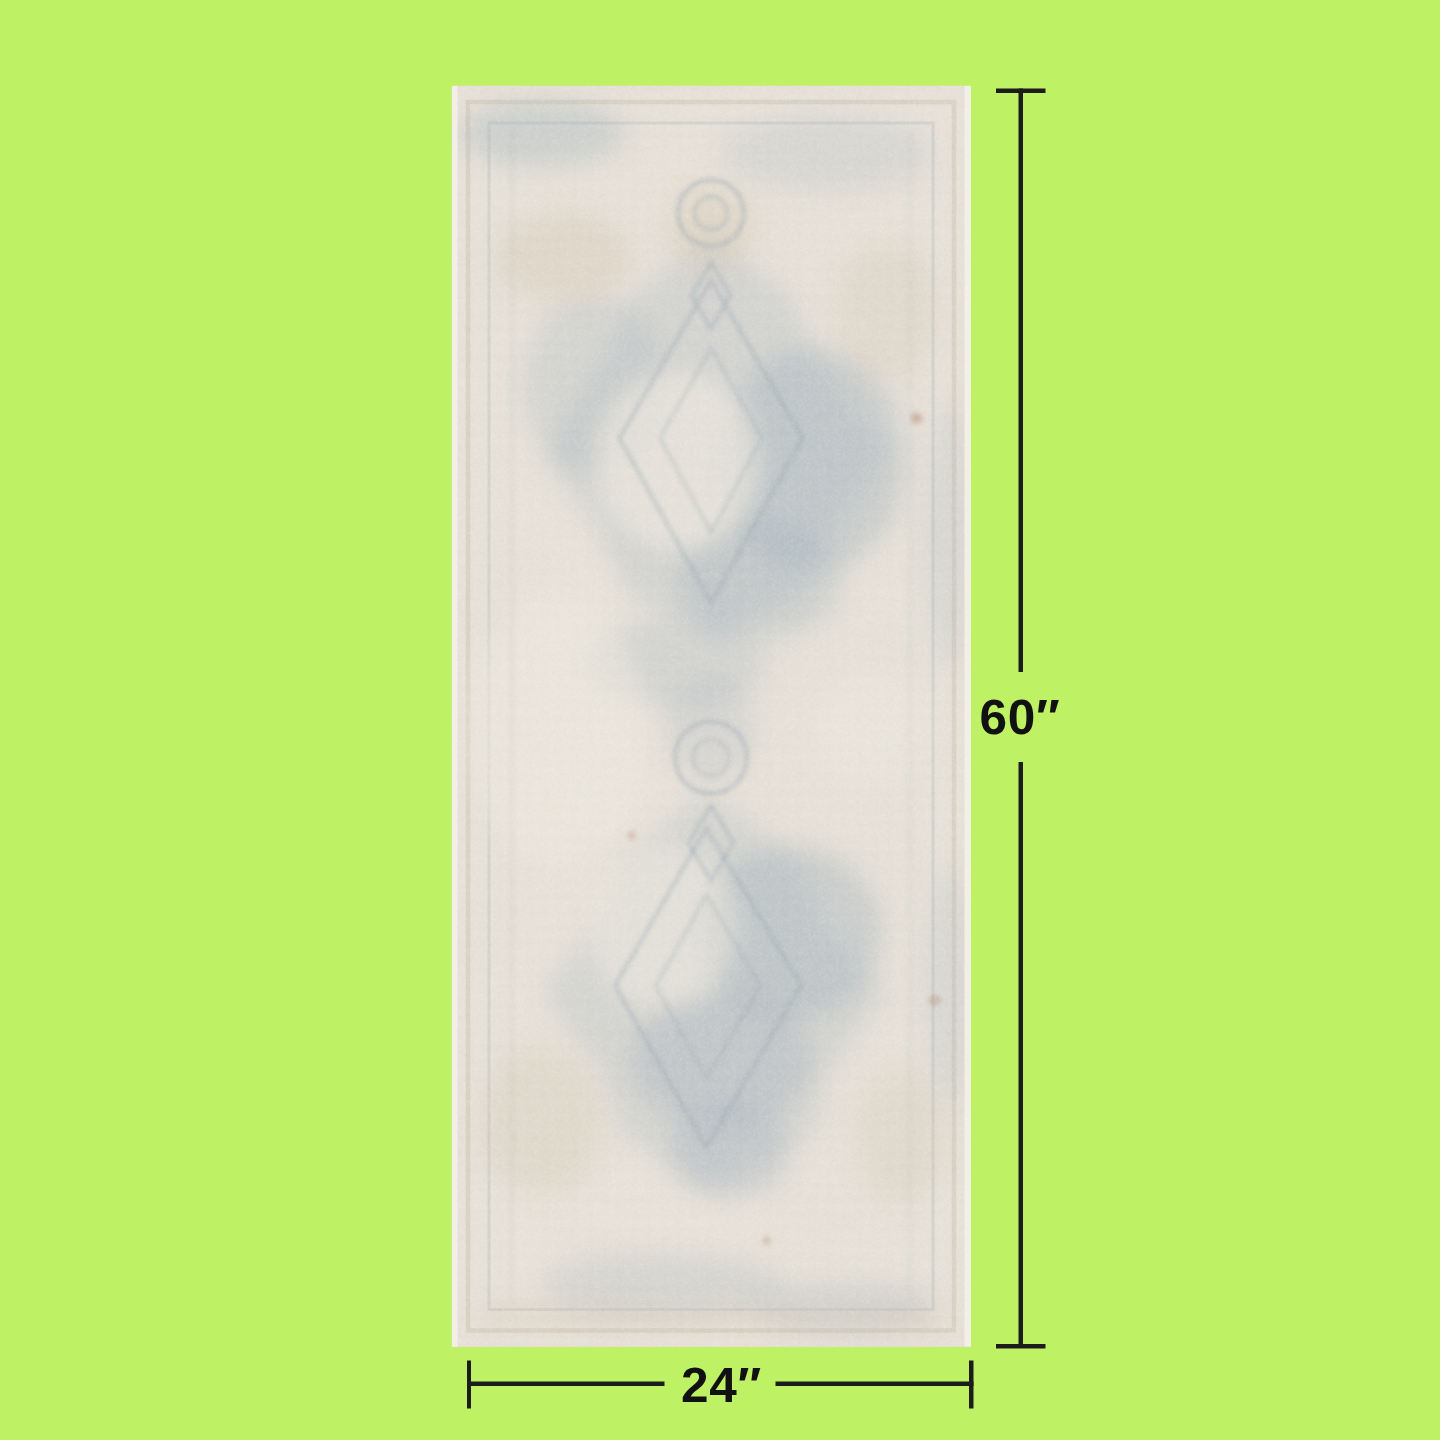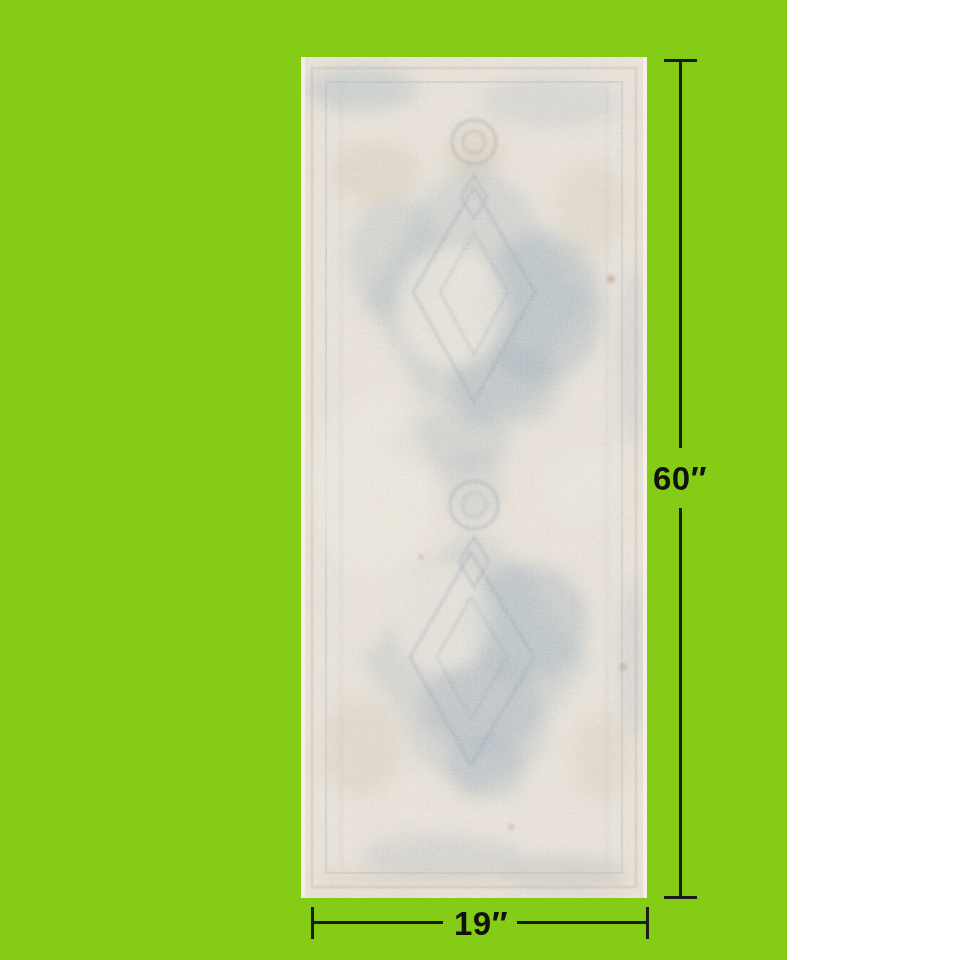--- a/index.html
+++ b/index.html
@@ -1,21 +1,21 @@
 <!DOCTYPE html>
 <html><head>
 <meta charset="utf-8">
 <style>
   html, body { margin: 0; padding: 0; }
   body { background: #ffffff; font-family: "Liberation Sans", "DejaVu Sans", sans-serif; }
   .canvas {
     position: relative;
-    width: 787px;
+    width: 960px;
     height: 960px;
-    background: #84cc16;
+    background: #bef264;
     overflow: hidden;
   }
   .rug {
     position: absolute;
     left: 301px;
     top: 57px;
     width: 346px;
     height: 841px;
   }
   .rug svg { display: block; width: 100%; height: 100%; }
@@ -155,17 +155,17 @@
   </div>
 
   <div class="cap v-cap-top"></div>
   <div class="seg v-seg-top"></div>
   <div class="dim-label height">60″</div>
   <div class="seg v-seg-bottom"></div>
   <div class="cap v-cap-bottom"></div>
 
   <div class="cap h-cap-left"></div>
   <div class="seg h-seg-left"></div>
-  <div class="dim-label width">19″</div>
+  <div class="dim-label width">24″</div>
   <div class="seg h-seg-right"></div>
   <div class="cap h-cap-right"></div>
 
 </div>
 
 </body></html>

